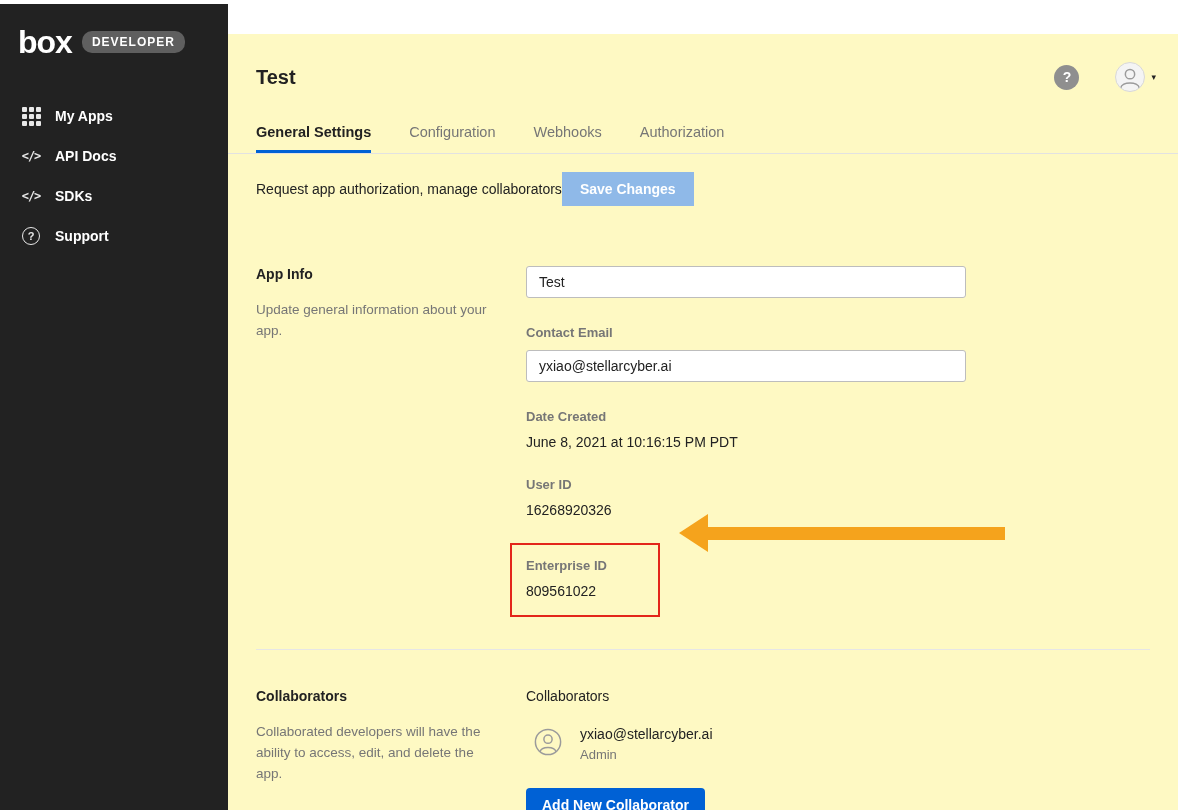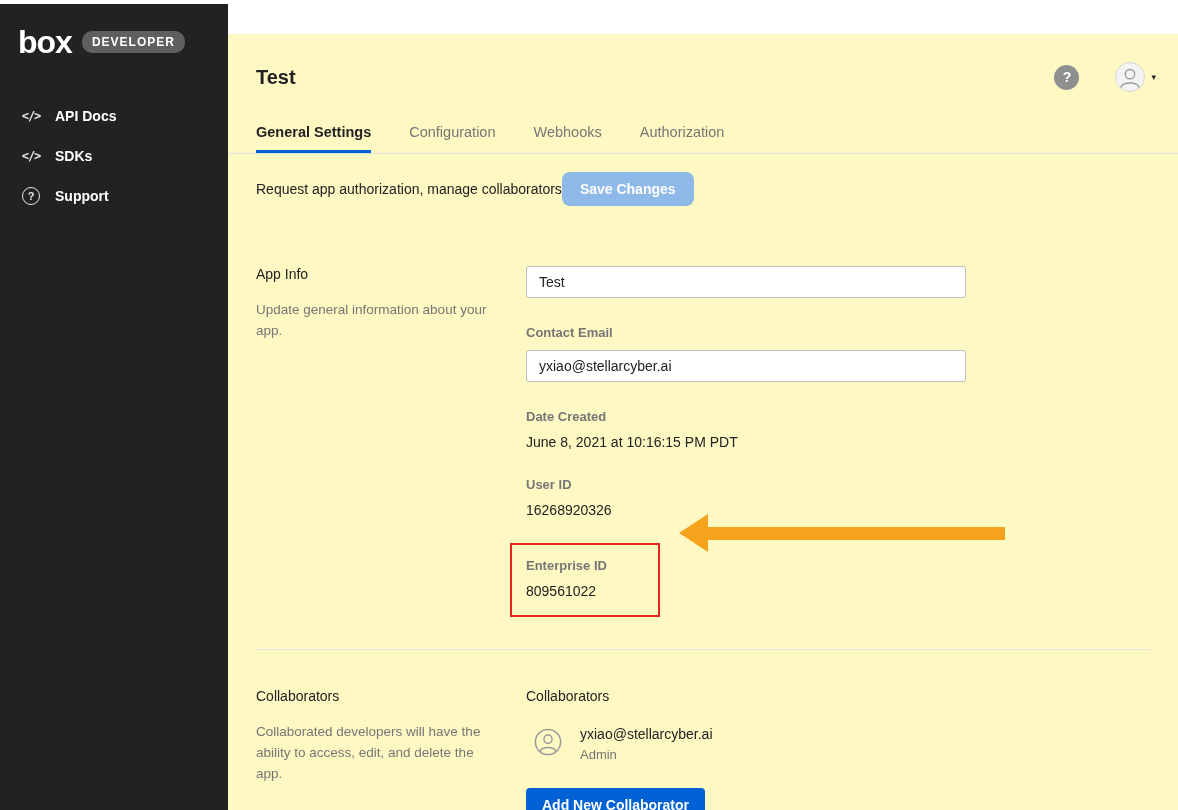--- a/index.html
+++ b/index.html
@@ -81,28 +81,28 @@
   }
   .tab.active { color: #222; font-weight: bold; border-bottom-color: #0061d5; }
 
   .subheader {
     display: flex; align-items: center; justify-content: flex-start;
     padding: 18px 22px 18px 28px;
   }
   .subheader-text { font-size: 14px; color: #222; }
   .save-btn {
     background: #8fb9e8; color: #fff; font-size: 14px; font-weight: bold;
-    border: none; border-radius: 8px; padding: 9px 18px; cursor: pointer;
+    border: none; border-radius: 0; padding: 9px 18px; cursor: pointer;
     font-family: "Liberation Sans", sans-serif;
   }
 
   .content { padding: 0 28px; }
   .section { display: flex; margin-top: 42px; }
   .section-left { width: 234px; margin-right: 36px; flex-shrink: 0; }
-  .section-title { font-size: 14px; font-weight: normal; color: #222; margin-bottom: 18px; }
+  .section-title { font-size: 14px; font-weight: bold; color: #222; margin-bottom: 18px; }
   .section-desc { font-size: 13.5px; color: #767676; line-height: 1.55; }
   .section-right { width: 440px; }
 
   .field-group { margin-bottom: 27px; }
   .field-label {
     font-size: 13px; font-weight: bold; color: #767676; margin-bottom: 10px;
   }
   .text-input {
     width: 100%; height: 32px; border: 1px solid #bdbdbd; border-radius: 3px;
     padding: 0 12px; font-size: 14px; color: #222;
@@ -153,20 +153,36 @@
 </style>
 </head>
 <body>
 
 <div class="sidebar">
   <div class="logo-row">
     <span class="box-logo">box</span>
     <span class="dev-badge">DEVELOPER</span>
   </div>
   <div class="nav">
+    <div class="nav-item">
+      <span class="nav-icon">
+        <span class="grid-icon">
+            <i></i>
+            <i></i>
+            <i></i>
+            <i></i>
+            <i></i>
+            <i></i>
+            <i></i>
+            <i></i>
+            <i></i>
+          </span>
+      </span>
+      <span>My Apps</span>
+    </div>
     <div class="nav-item">
       <span class="nav-icon code-icon">&lt;/&gt;</span>
       <span>API Docs</span>
     </div>
     <div class="nav-item">
       <span class="nav-icon code-icon">&lt;/&gt;</span>
       <span>SDKs</span>
     </div>
     <div class="nav-item">
       <span class="nav-icon">

